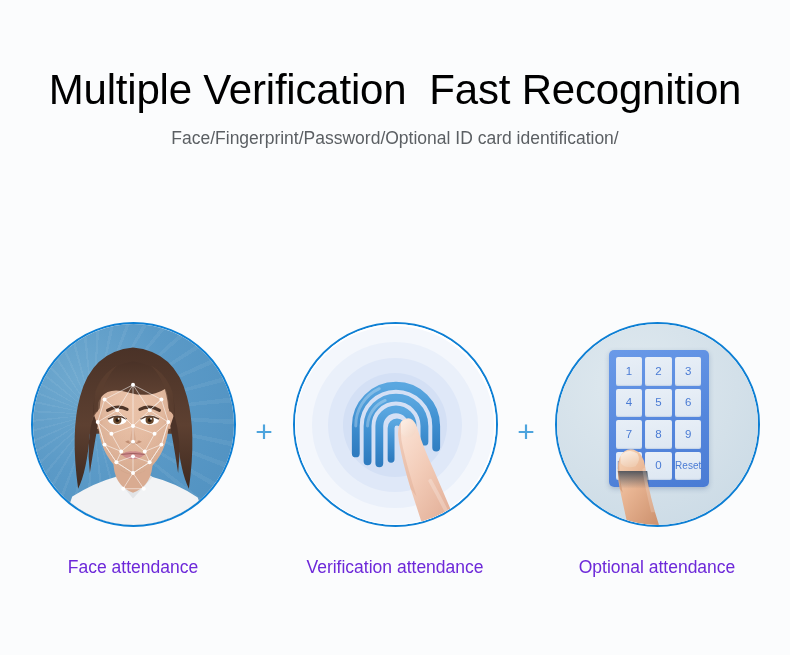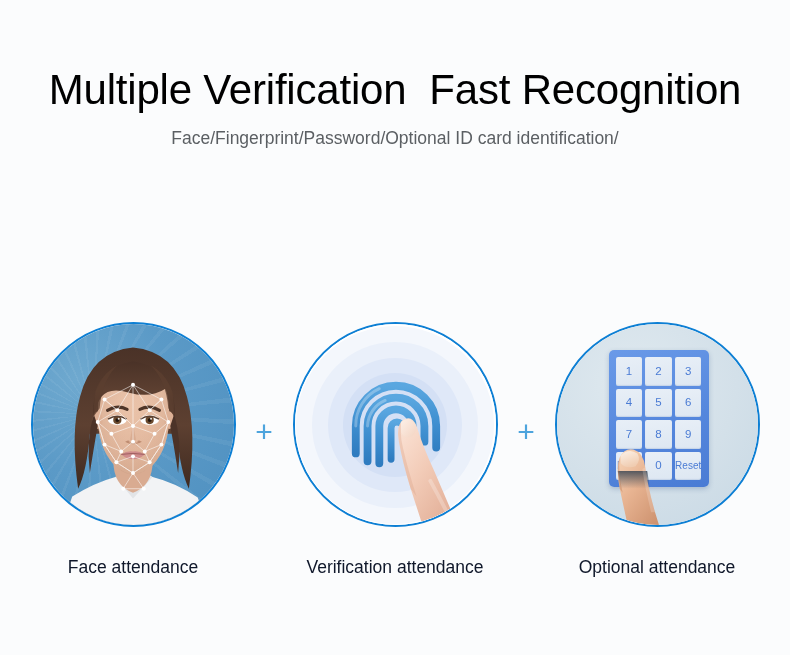--- a/index.html
+++ b/index.html
@@ -76,21 +76,21 @@
     width: 205px;
     height: 205px;
     border-radius: 50%;
     overflow: hidden;
     border: 2px solid #0d7fd4;
     background: #ffffff;
   }
 
   .caption {
     margin-top: 30px;
-    color: #0f172a;
+    color: #6d28d9;
     font-size: 17.5px;
     white-space: nowrap;
   }
 
   
   .face-bg {
     position: absolute;
     inset: 0;
     background:
       radial-gradient(circle at 22% 28%, #6fa9cf 0%, #5b9ac7 42%, #4f90c0 100%);

